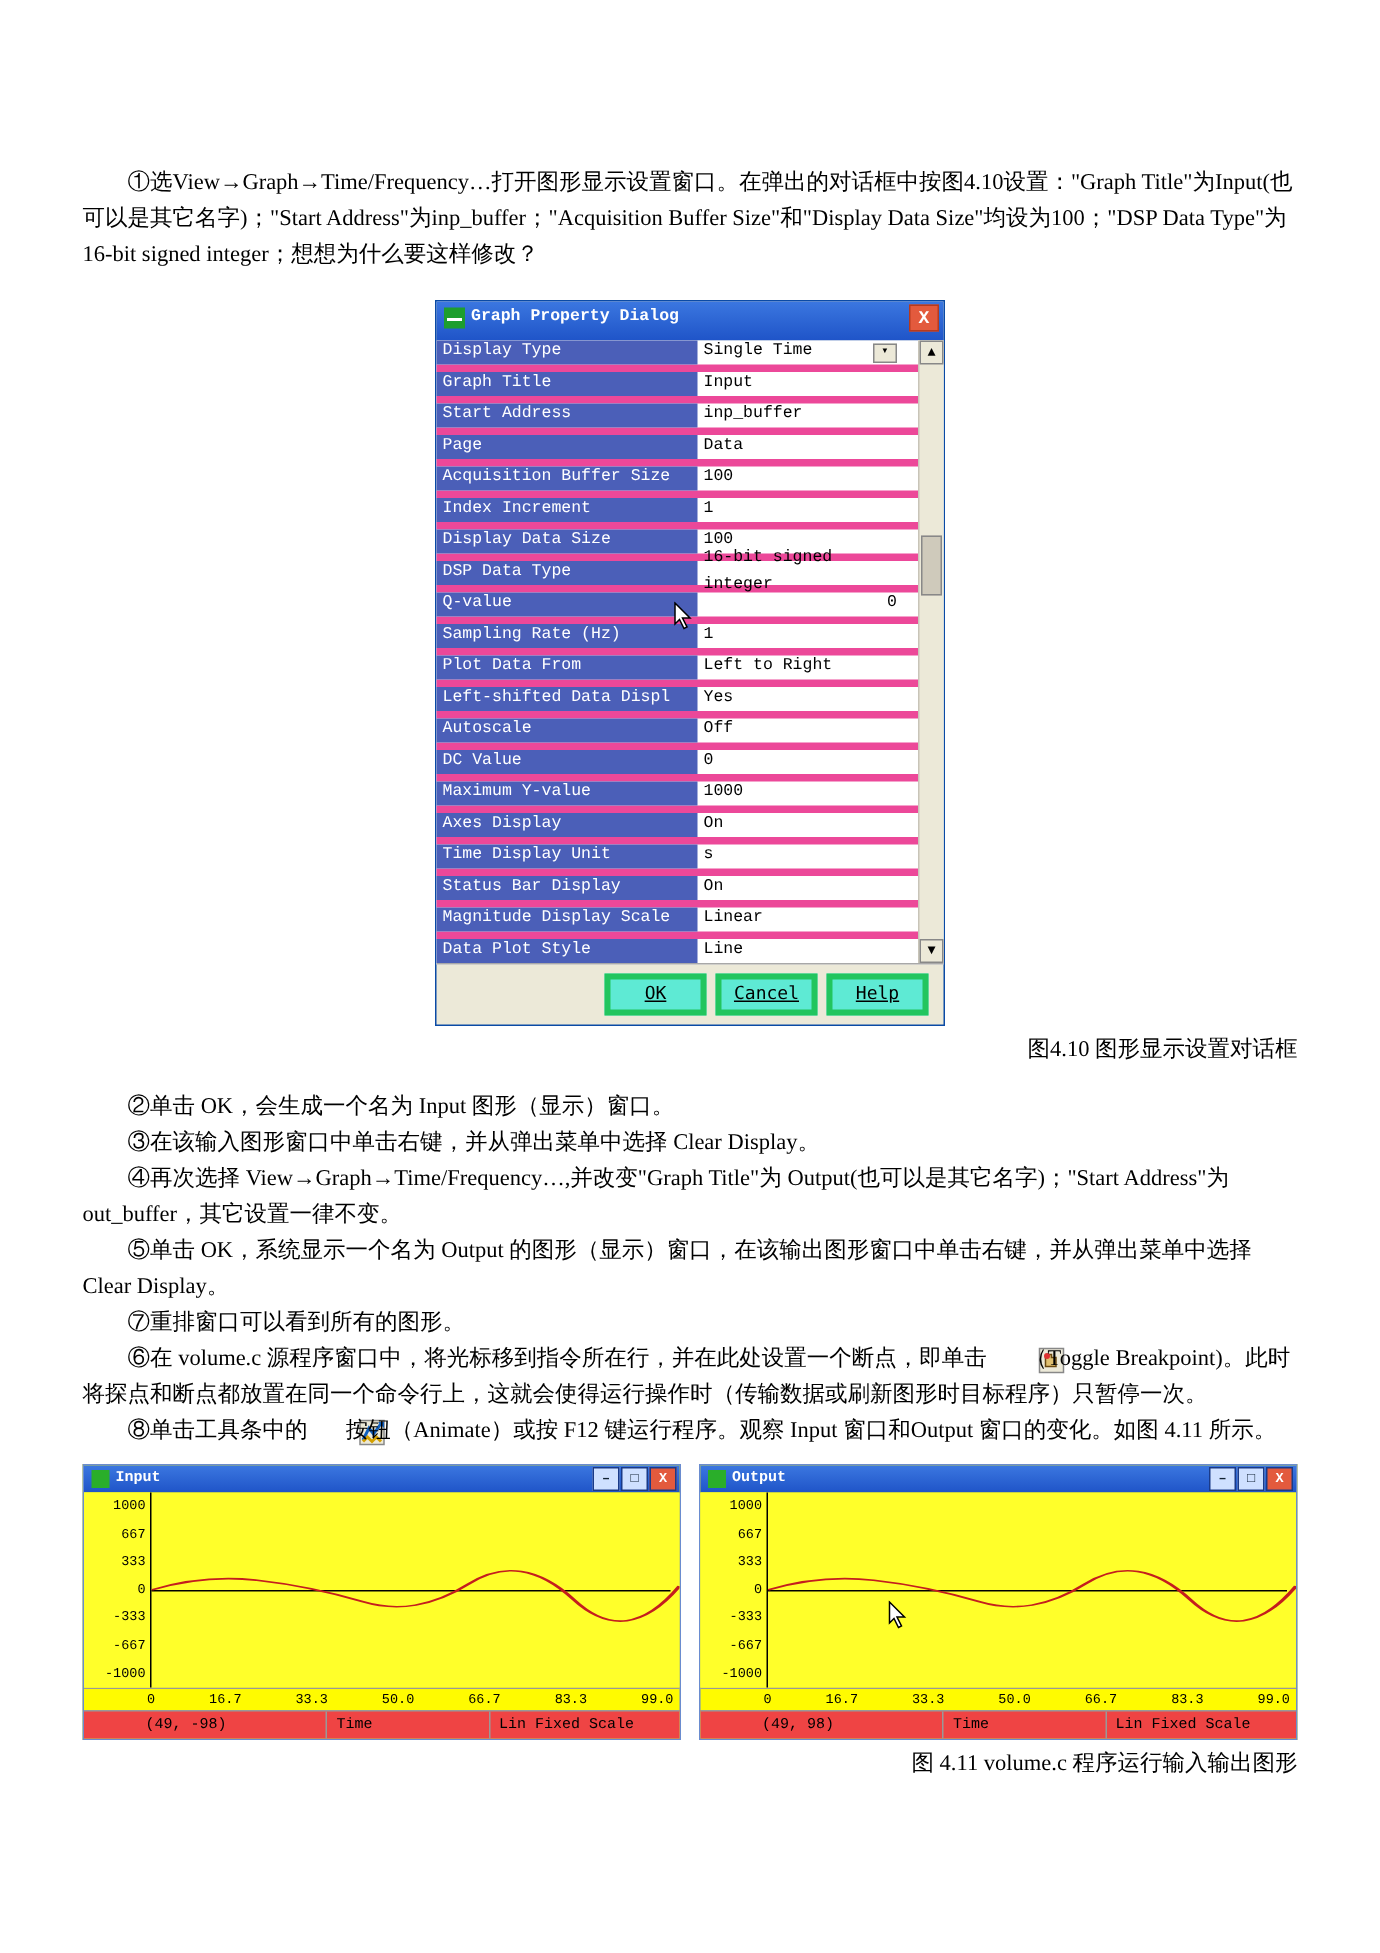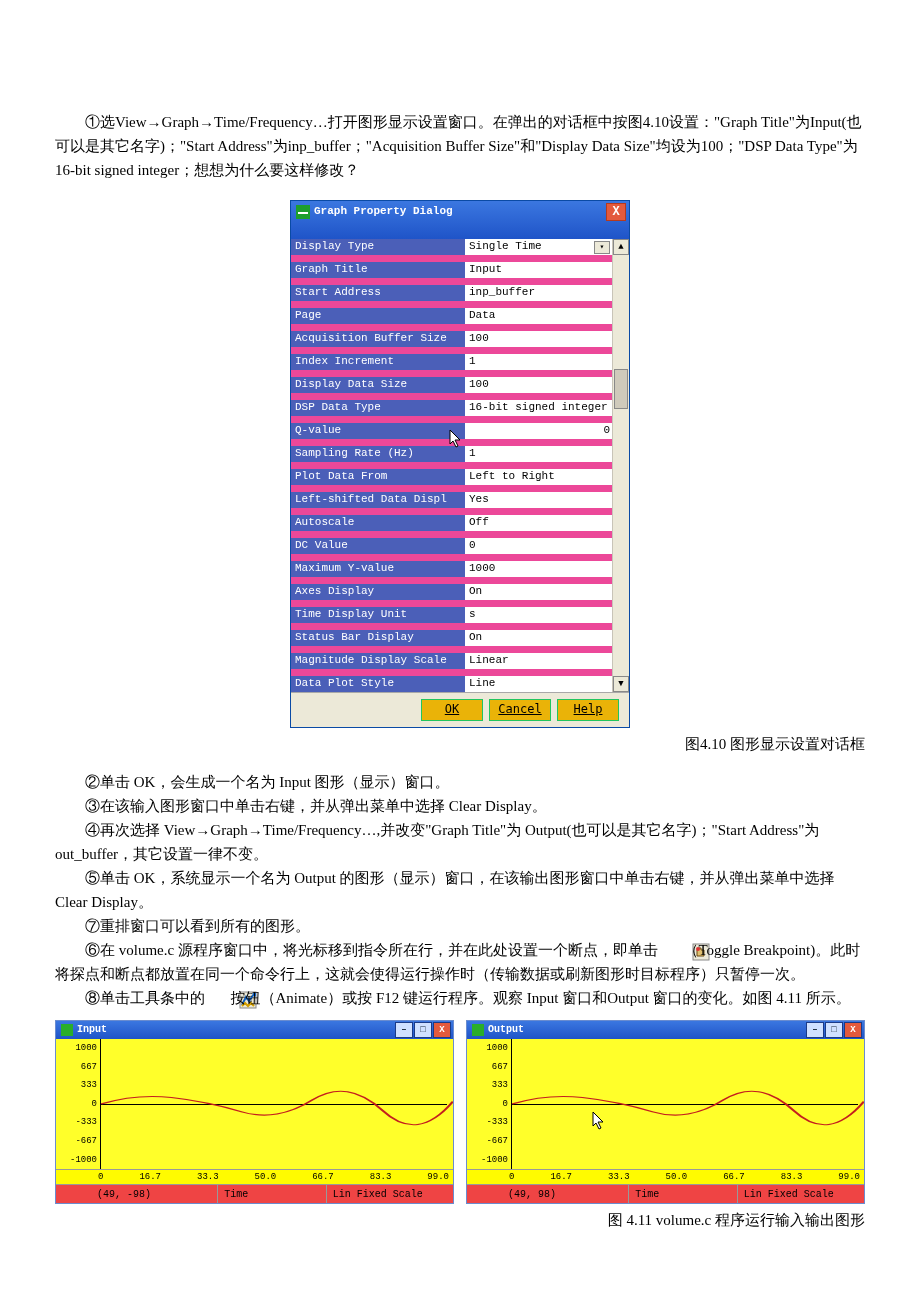--- a/index.html
+++ b/index.html
@@ -35,21 +35,21 @@
     background: #ece9d8;
     font-family: Consolas, "Courier New", monospace;
     font-size: 11px;
   }
   .dlg-titlebar {
     display: flex;
     align-items: center;
     justify-content: space-between;
     background: linear-gradient(to bottom,#3b77e0,#1f54c8);
     height: 22px;
-    padding: 0 3px 16px 5px;
+    padding: 0 3px 4px 5px;
     color: #fff;
     font-weight: bold;
   }
   .dlg-titlebar .left { display:flex; align-items:center; gap:4px; }
   .dlg-icon {
     width:14px; height:14px; background:#1d9e2d; display:inline-block;
     position:relative;
   }
   .dlg-icon::before{
     content:""; position:absolute; left:2px; top:7px; width:10px; height:2px; background:#fff;
@@ -60,59 +60,59 @@
     font-size:12px; line-height:1;
   }
   .dlg-body {
     background:#fff;
     display:flex;
     border-bottom:1px solid #a8a8a8;
   }
   .dlg-rows { flex:1; }
   .dlg-row {
     display:flex;
-    border-bottom:7px solid #ec4899;
+    border-bottom:5px solid #ec4899;
     height:16px;
     align-items:center;
   }
   .dlg-row:last-child{ border-bottom:none; }
   .dlg-k {
     width:170px;
     background:#4b5fb8;
     color:#fff;
     padding-left:4px;
     height:100%;
     display:flex; align-items:center;
     white-space:nowrap; overflow:hidden;
   }
   .dlg-v {
     flex:1;
     padding-left:4px;
     color:#000;
     display:flex; align-items:center; justify-content:space-between;
-    padding-right:2px;
+    padding-right:14px;
   }
   .row-ext {
     width:14px; height:11px; border:1px solid #888; background:#ece9d8;
     display:inline-flex; align-items:center; justify-content:center; font-size:8px;
   }
   .dlg-scrollbar{
     width:16px; background:#ece9d8; border-left:1px solid #c8c4b8;
     position:relative;
   }
   .sb-btn{ width:14px;height:14px;border:1px solid #888;background:#ece9d8;display:flex;align-items:center;justify-content:center;font-size:9px;}
   .sb-top{position:absolute;top:0;left:0;}
   .sb-bot{position:absolute;bottom:0;left:0;}
   .sb-thumb{position:absolute;left:1px;top:130px;width:14px;height:40px;background:#cfcabb;border:1px solid #888;box-sizing:border-box;}
   .dlg-footer{
     display:flex; justify-content:flex-end; gap:6px;
     padding:6px 10px;
   }
   .dlg-btn{
-    width:60px; height:20px; border:1px solid #22c55e; background:#eab308;
+    width:60px; height:20px; border:4px solid #22c55e; background:#5eead4;
     display:flex; align-items:center; justify-content:center;
     font-family:"SimSun",monospace; font-size:12px;
   }
   .dlg-btn .u { text-decoration:underline; }
   .cursor-arrow{
     position:relative;
   }
   .cursor-arrow svg{ position:absolute; left:-20px; top:-2px; }
 
   

